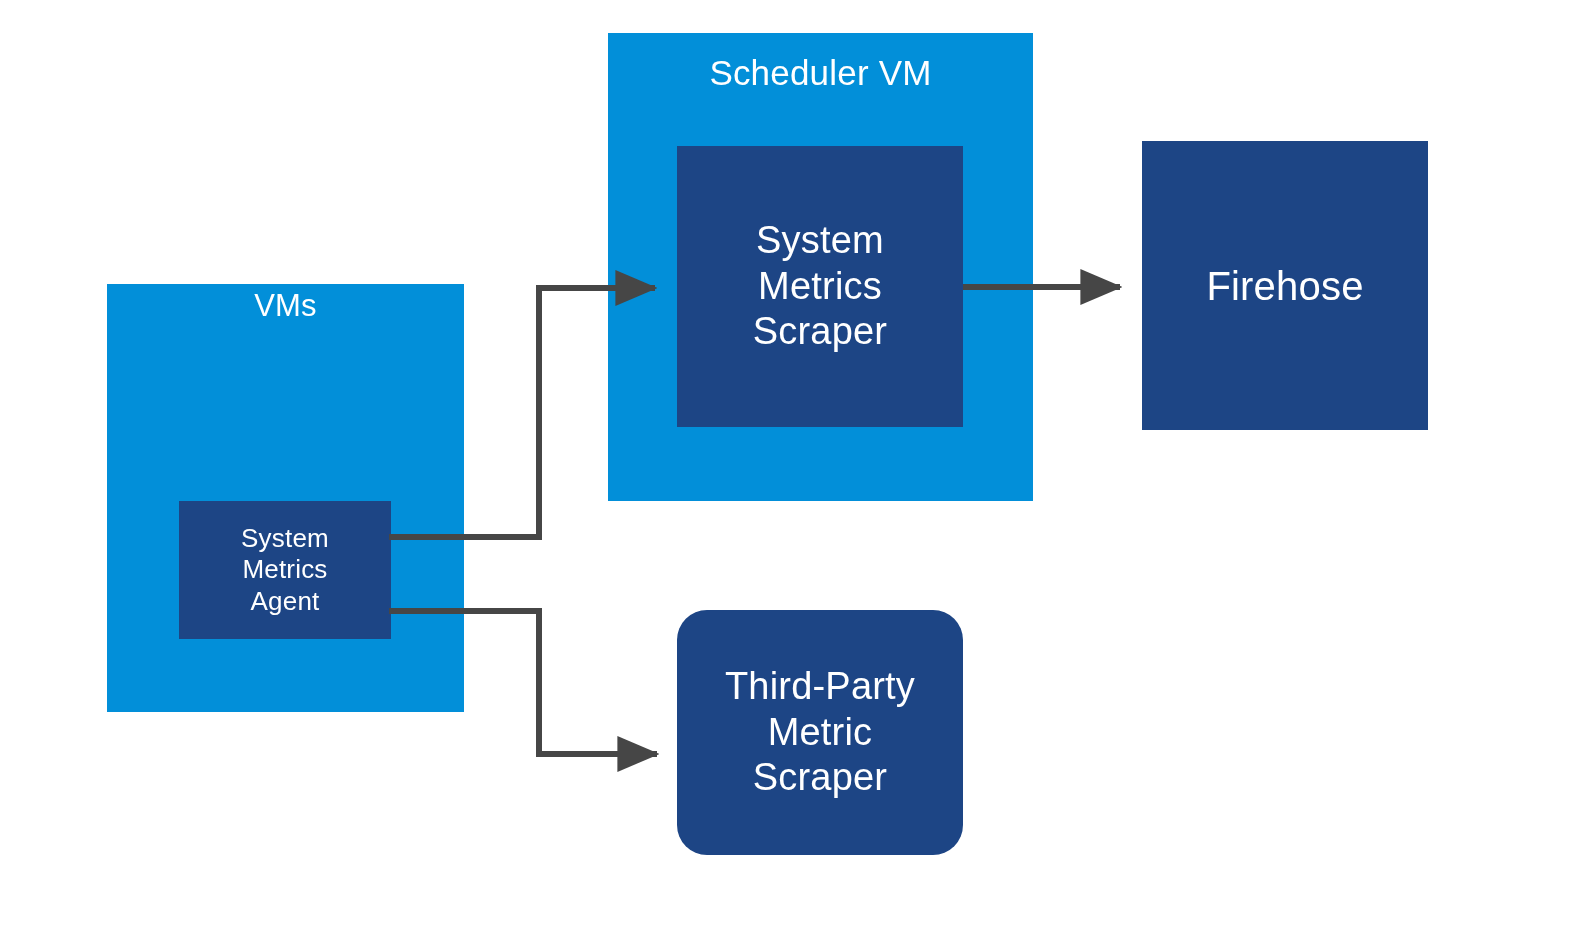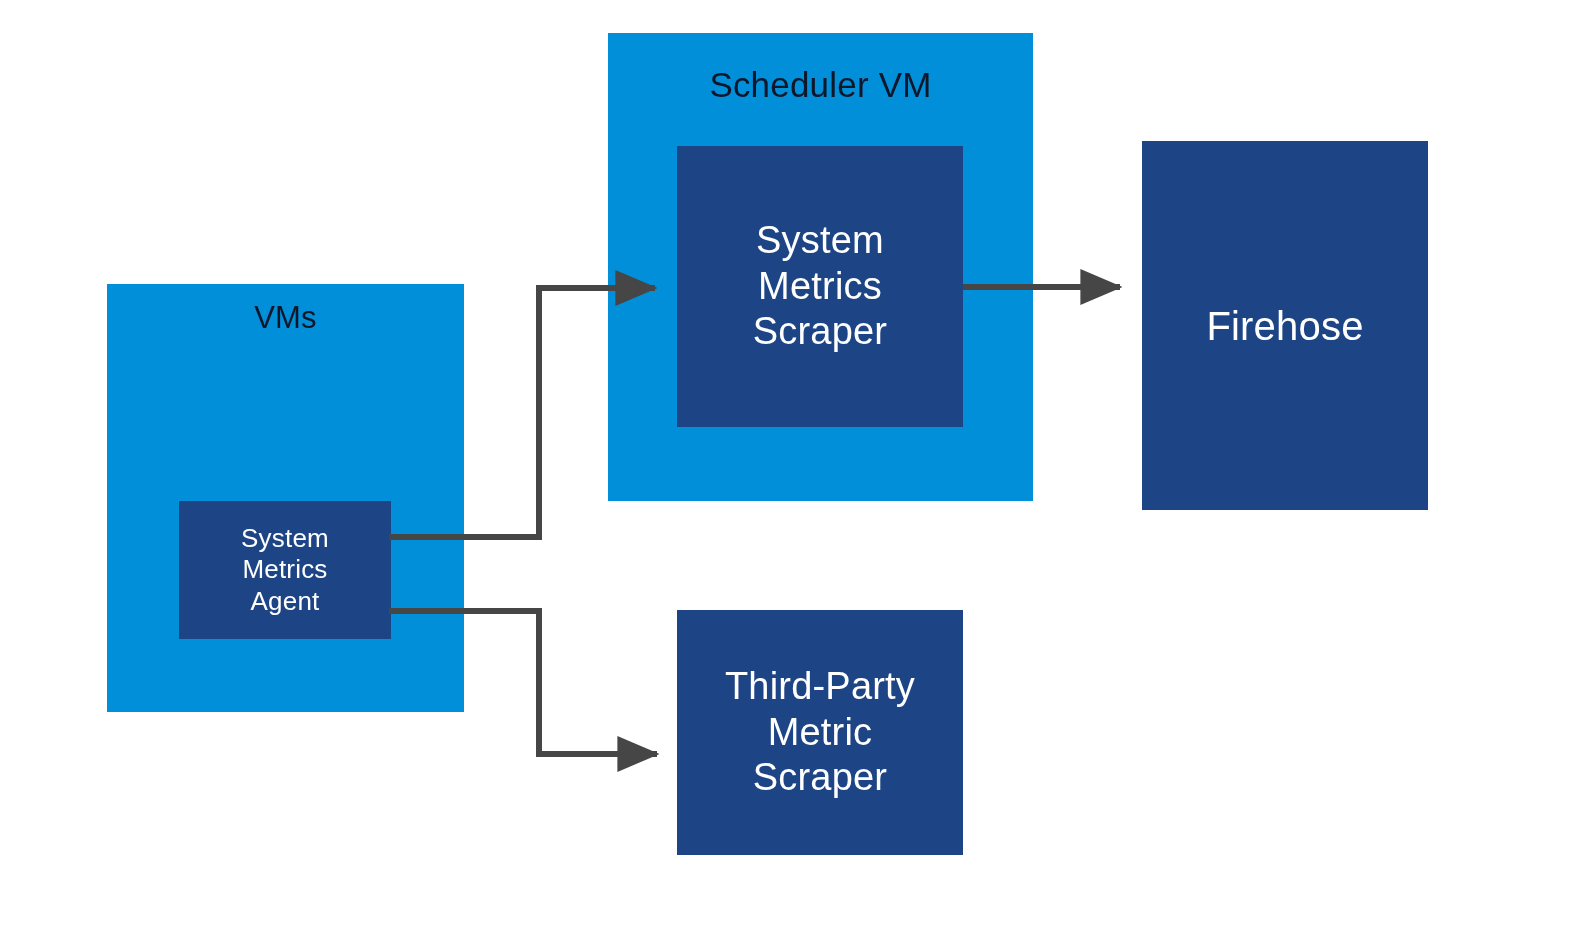--- a/index.html
+++ b/index.html
@@ -34,23 +34,22 @@
   
   .container-node {
     background: #028fd9;
     align-items: flex-start;
     justify-content: center;
   }
   .container-title {
     display: block;
     width: 100%;
     text-align: center;
-    color: #0f172a;
+    color: #ffffff;
     white-space: pre-line;
-    margin-top: 12px;
   }
 
   
   .process-node {
     background: #1d4585;
     justify-content: center;
   }
 
   
   #scheduler-vm {
@@ -70,27 +69,28 @@
     width: 212px; height: 138px;
     font-size: 26px;
   }
   #system-metrics-scraper {
     left: 677px;  top: 146px;
     width: 286px; height: 281px;
     font-size: 38px;
   }
   #firehose {
     left: 1142px; top: 141px;
-    width: 286px; height: 369px;
+    width: 286px; height: 289px;
     font-size: 40px;
   }
   #third-party-metric-scraper {
     left: 677px;  top: 610px;
     width: 286px; height: 245px;
     font-size: 38px;
+    border-radius: 30px;
   }
 
   
   #connectors {
     position: absolute;
     left: 0; top: 0;
     width: 1584px; height: 936px;
     pointer-events: none;
   }
 </style>

